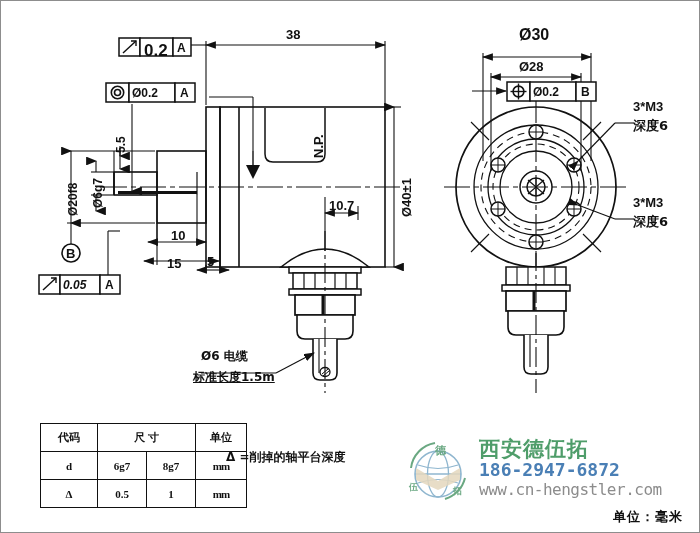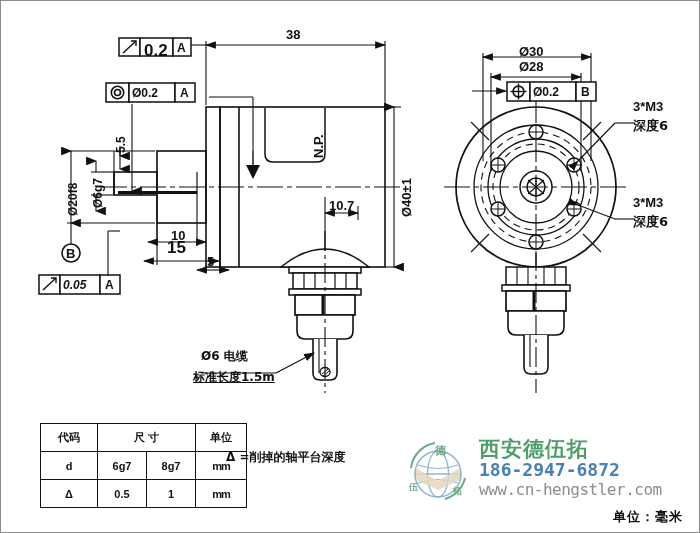--- a/index.html
+++ b/index.html
@@ -18,21 +18,21 @@
   
   .lbl{position:absolute;white-space:nowrap;font-weight:bold;color:#111;
        font-family:"Liberation Sans", sans-serif;line-height:1;}
   .lblcn{position:absolute;white-space:nowrap;font-weight:bold;color:#111;
        font-family:"DejaVu Sans", sans-serif;line-height:1;}
   .vert{transform-origin:0 0;}
   
   #spec-table{position:absolute;left:39px;top:422px;border-collapse:collapse;}
   #spec-table td{
     border:1.6px solid #111;text-align:center;vertical-align:middle;
-    font-family:Liberation Sans, sans-serif;font-weight:bold;color:#111;
+    font-family:Liberation Serif, serif;font-weight:bold;color:#111;
     font-size:11px;height:25px;
   }
   .c-code{width:54px;}
   .c-dim{width:46px;}
   .c-unit{width:48px;}
   .unitmono{font-family:"DejaVu Sans Mono", monospace;font-size:9px;letter-spacing:-1px;}
   #notes{position:absolute;left:225px;top:448px;}
   #notes .note{font-family:"DejaVu Sans", sans-serif;font-weight:bold;font-size:12px;color:#111;margin-bottom:18px;white-space:nowrap;}
   
   #brand{position:absolute;left:404px;top:437px;display:flex;align-items:flex-start;}
@@ -304,32 +304,32 @@
   <div class="lbl vert" style="left:399px;top:216px;font-size:13px;transform:rotate(-90deg);">Ø40±1</div>
 
   <div class="lbl vert" style="left:66px;top:215px;font-size:12px;transform:rotate(-90deg);">Ø20f8</div>
 
   <div class="lbl vert" style="left:91px;top:207px;font-size:12px;transform:rotate(-90deg);">Ø6g7</div>
 
   <div class="lbl vert" style="left:114px;top:152px;font-size:12px;transform:rotate(-90deg);">5.5</div>
 
   <div class="lbl" style="left:170px;top:228px;font-size:13px;">10</div>
 
-  <div class="lbl" style="left:166px;top:238px;font-size:17px;">15</div>
+  <div class="lbl" style="left:166px;top:256px;font-size:13px;">15</div>
 
   <div class="lbl" style="left:206px;top:254px;font-size:13px;">5</div>
 
   <div class="lbl" style="left:328px;top:198px;font-size:13px;">10.7</div>
 
   <div class="lbl vert" style="left:311px;top:157px;font-size:13px;transform:rotate(-90deg);">N.P.</div>
 
   <div class="lblcn" style="left:200px;top:349px;font-size:12px;">Ø6 电缆</div>
   <div class="lblcn" style="left:192px;top:370px;font-size:12px;text-decoration:underline;">标准长度1.5m</div>
 
-  <div class="lbl" style="left:518px;top:44px;font-size:13px;">Ø30</div>
+  <div class="lbl" style="left:518px;top:26px;font-size:16px;">Ø30</div>
   <div class="lbl" style="left:518px;top:59px;font-size:13px;">Ø28</div>
 
   <div class="lbl" style="left:532px;top:85px;font-size:12px;">Ø0.2</div>
   <div class="lbl" style="left:580px;top:85px;font-size:12px;">B</div>
 
   <div class="lbl" style="left:632px;top:99px;font-size:13px;">3*M3</div>
   <div class="lblcn" style="left:632px;top:118px;font-size:13px;">深度6</div>
 
   <div class="lbl" style="left:632px;top:195px;font-size:13px;">3*M3</div>
   <div class="lblcn" style="left:632px;top:214px;font-size:13px;">深度6</div>

